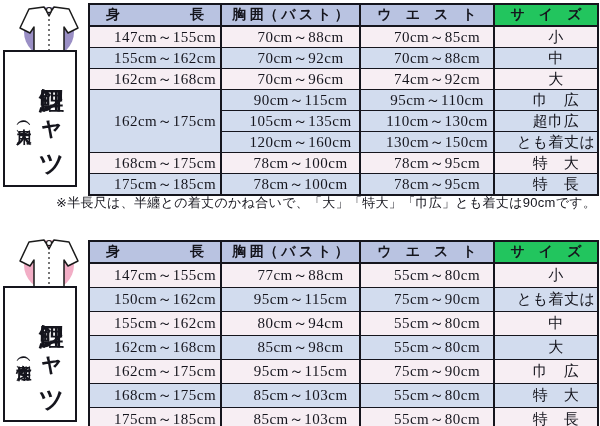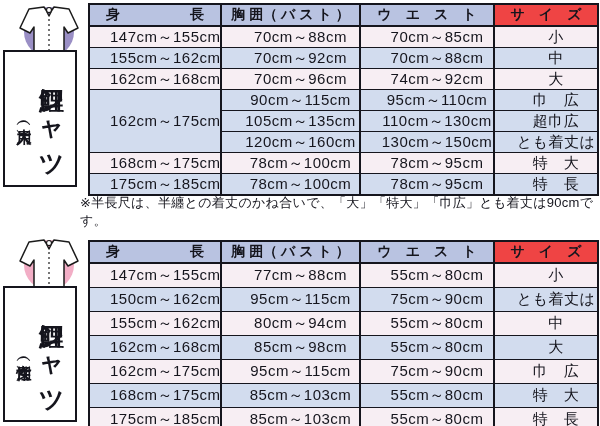--- a/index.html
+++ b/index.html
@@ -6,39 +6,40 @@
   .canvas{
     position:relative;width:600px;height:426px;background:#ffffff;overflow:hidden;
     font-family:"Liberation Sans","DejaVu Sans",sans-serif;color:#15151d;
   }
 
   
   table.size-table{
     position:absolute;left:88px;width:509px;
     border-collapse:collapse;table-layout:fixed;
     border:2px solid #15151d;
+    font-family:Liberation Serif, serif;
   }
   #adult-table{top:3px;}
   #women-table{top:240px;}
   .size-table th,.size-table td{
     border:1px solid #15151d;border-left-width:2px;border-right-width:2px;
     padding:0;text-align:center;overflow:hidden;white-space:nowrap;
   }
   .size-table th{
     height:20px;font-size:14px;font-weight:700;
     background:#b9c3e1;border-bottom-width:2px;
   }
-  .size-table th.accent{background:#ef4444;}
+  .size-table th.accent{background:#22c55e;}
   .size-table td{height:20px;font-size:15px;font-weight:500;letter-spacing:.5px;padding-left:20px;}
   #women-table td{height:23px;}
   tr.row-pink td{background:#f7eef3;}
   tr.row-blue td{background:#d2dcee;}
 
   
-  .note{position:absolute;left:80px;top:194px;font-size:13px;letter-spacing:.3px;}
+  .note{position:absolute;left:56px;top:194px;font-size:13px;letter-spacing:.3px;}
 
   
   .vbox{
     position:absolute;left:3px;width:70px;background:#ffffff;
     border:2px solid #15151d;
     writing-mode:vertical-rl;text-orientation:mixed;
     display:flex;flex-direction:column;justify-content:center;align-items:center;
   }
   #adult-box{top:50px;height:133px;}
   #women-box{top:286px;height:132px;}

